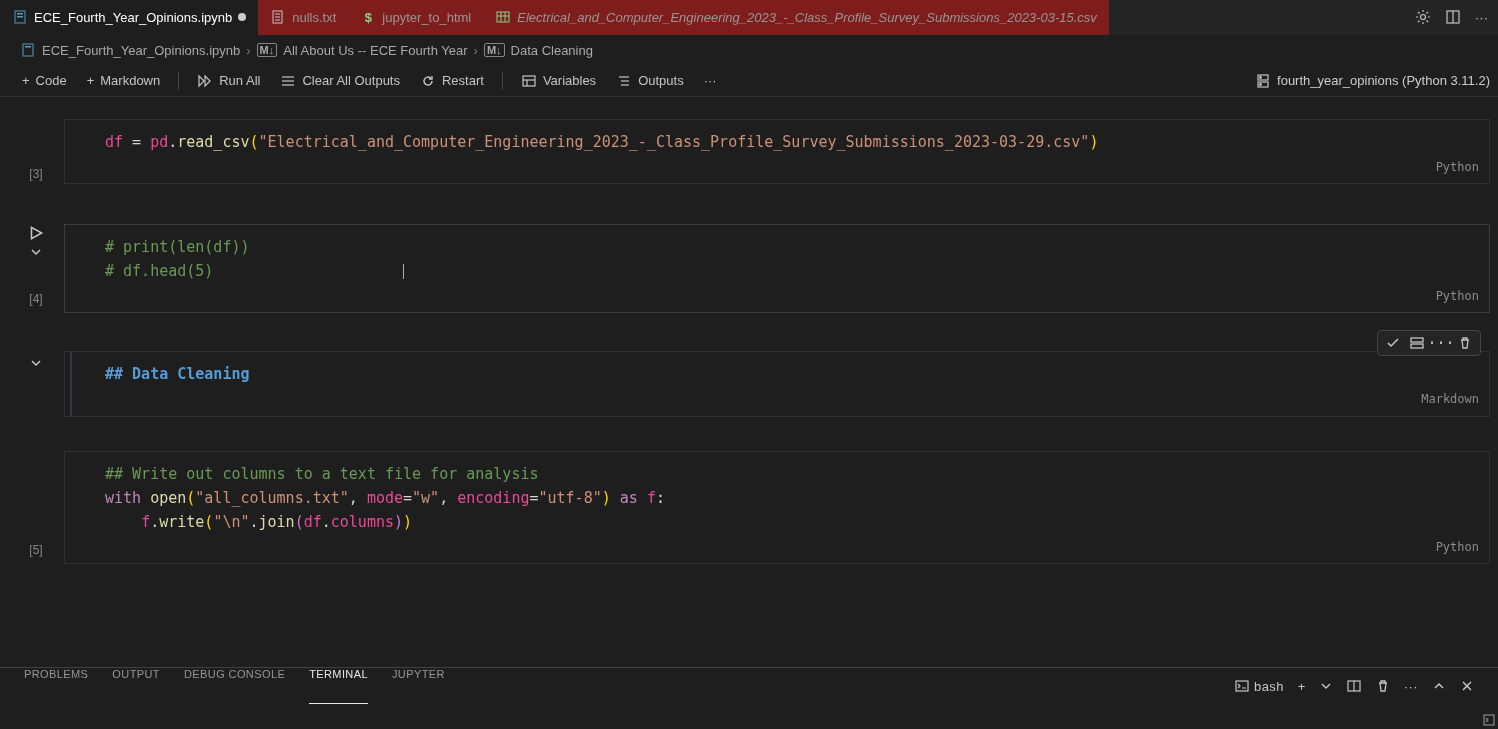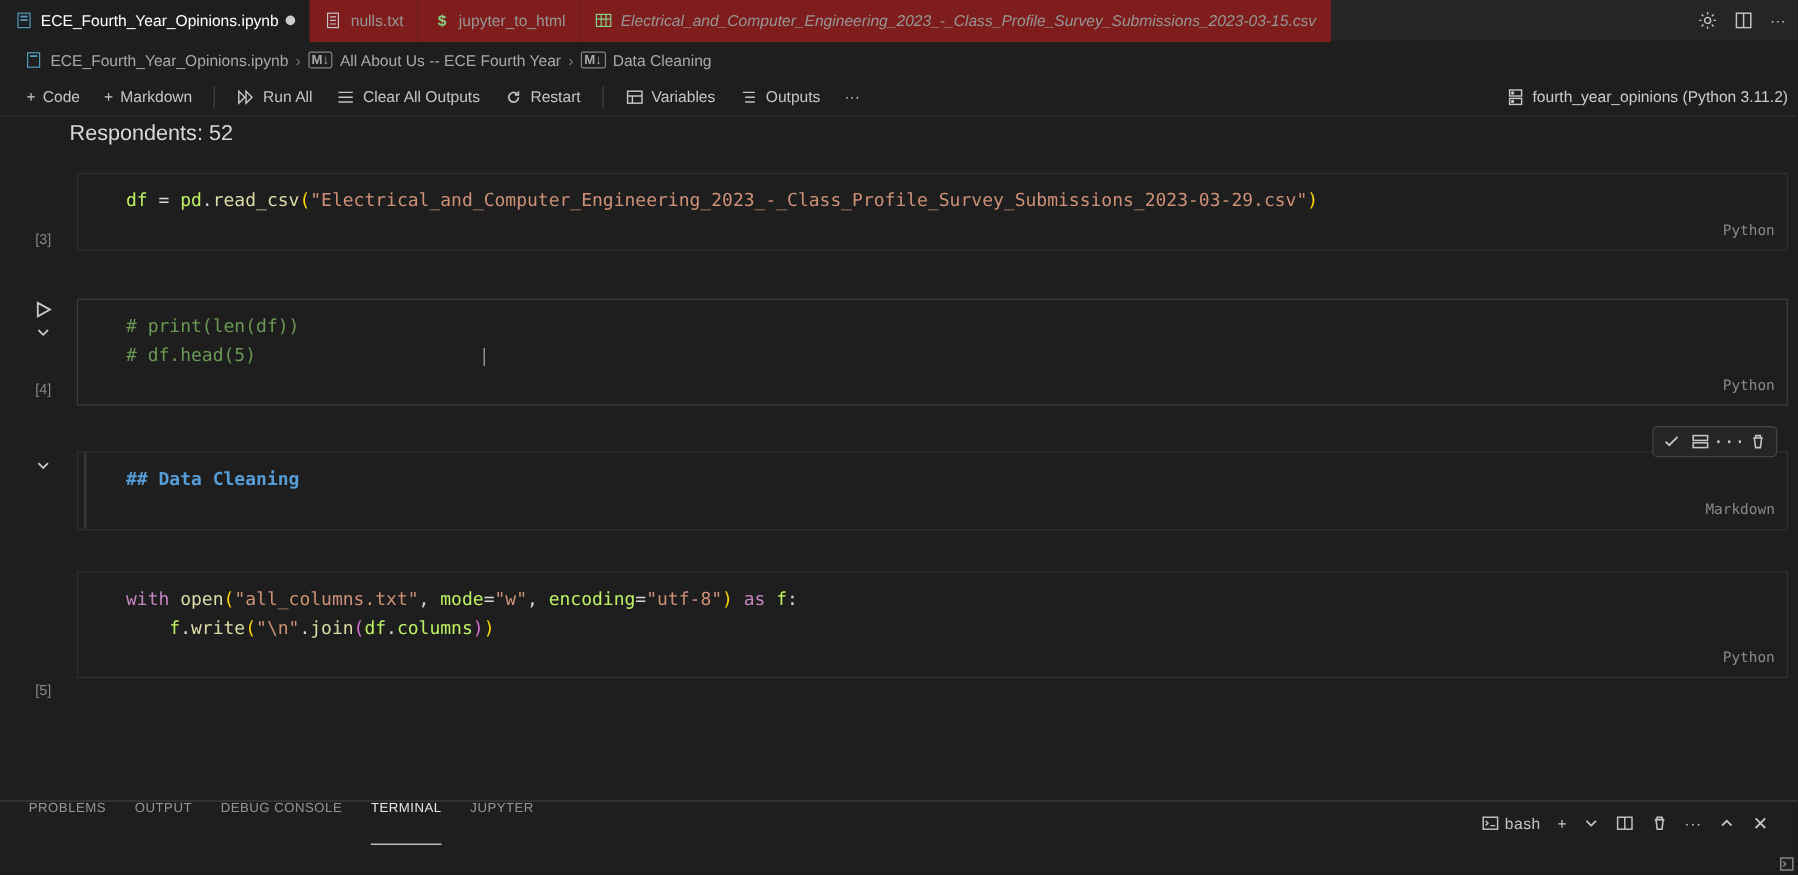--- a/index.html
+++ b/index.html
@@ -128,21 +128,21 @@
   background: #252526;
   border: 1px solid #454545;
   border-radius: 4px;
   display: flex;
   align-items: center;
   gap: 2px;
   padding: 3px 4px;
 }
 .cell-toolbar .tbico { width: 22px; height: 18px; display:flex; align-items:center; justify-content:center; color: #c5c5c5; cursor:pointer; }
 
-.c-ident { color: #bef264; }
+.c-ident { color: #ec4899; }
 .c-func { color: #dcdcaa; }
 .c-str { color: #ce9178; }
 .c-key { color: #c586c0; }
 .c-comment { color: #6a9955; }
 .c-hdr { color: #569cd6; font-weight: 600;}
 .c-paren { color: #ffd700; }
 .c-paren2 { color: #da70d6; }
 .c-plain { color: #d4d4d4; }
 .cursor-bar { display:inline-block; width:1px; height:15px; background:#aeafad; vertical-align: middle; margin-left:2px;}
 
@@ -315,21 +315,20 @@
           <rect x="3" y="9" width="10" height="5"></rect>
           <circle cx="5.5" cy="4.5" r="0.8" fill="#c5c5c5"></circle>
           <circle cx="5.5" cy="11.5" r="0.8" fill="#c5c5c5"></circle>
         </svg>
     </span>
     <span>fourth_year_opinions (Python 3.11.2)</span>
   </div>
 </div>
 
 <div class="notebook">
-  <div class="heading-row">Respondents: 52</div>
 
   <div class="cell-wrap">
     <div class="gutter" style="height:72px;">
       <div class="count" style="position:absolute;bottom:10px;">[3]</div>
     </div>
     <div class="cell-box">
       <div class="codeline"><span class="c-ident">df</span><span class="c-plain"> = </span><span class="c-ident">pd</span><span class="c-plain">.</span><span class="c-func">read_csv</span><span class="c-paren">(</span><span class="c-str">"Electrical_and_Computer_Engineering_2023_-_Class_Profile_Survey_Submissions_2023-03-29.csv"</span><span class="c-paren">)</span></div>
       <div class="cell-footer">Python</div>
     </div>
   </div>
@@ -387,20 +386,21 @@
       <div class="codeline"><span class="c-hdr">## Data Cleaning</span></div>
       <div class="cell-footer">Markdown</div>
     </div>
   </div>
 
   <div class="cell-wrap" style="margin-top:34px;">
     <div class="gutter" style="height:116px;">
       <div class="count" style="position:absolute;bottom:10px;">[5]</div>
     </div>
     <div class="cell-box">
+      <div class="codeline"><span class="c-comment">## Write out columns to a text file for analysis</span></div>
       <div class="codeline"><span class="c-key">with</span><span class="c-plain"> </span><span class="c-func">open</span><span class="c-paren">(</span><span class="c-str">"all_columns.txt"</span><span class="c-plain">, </span><span class="c-ident">mode</span><span class="c-plain">=</span><span class="c-str">"w"</span><span class="c-plain">, </span><span class="c-ident">encoding</span><span class="c-plain">=</span><span class="c-str">"utf-8"</span><span class="c-paren">)</span><span class="c-plain"> </span><span class="c-key">as</span><span class="c-plain"> </span><span class="c-ident">f</span><span class="c-plain">:</span></div>
       <div class="codeline"><span class="c-plain">    </span><span class="c-ident">f</span><span class="c-plain">.</span><span class="c-func">write</span><span class="c-paren">(</span><span class="c-str">"\n"</span><span class="c-plain">.</span><span class="c-func">join</span><span class="c-paren2">(</span><span class="c-ident">df</span><span class="c-plain">.</span><span class="c-ident">columns</span><span class="c-paren2">)</span><span class="c-paren">)</span></div>
       <div class="cell-footer">Python</div>
     </div>
   </div>
 
 </div>
 
 <div class="panel">
   <div class="panel-tabs">

